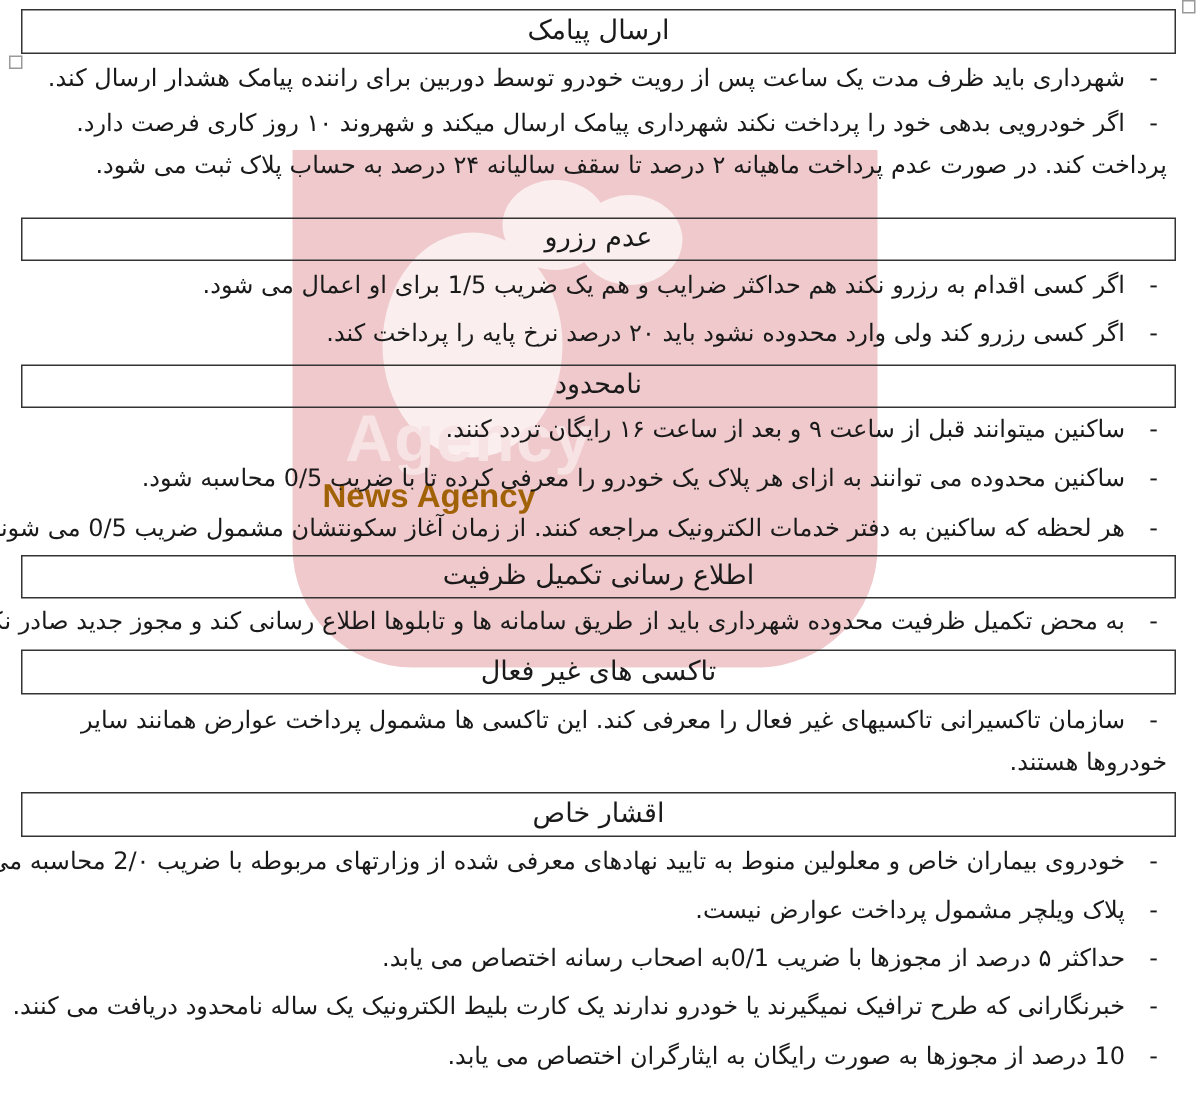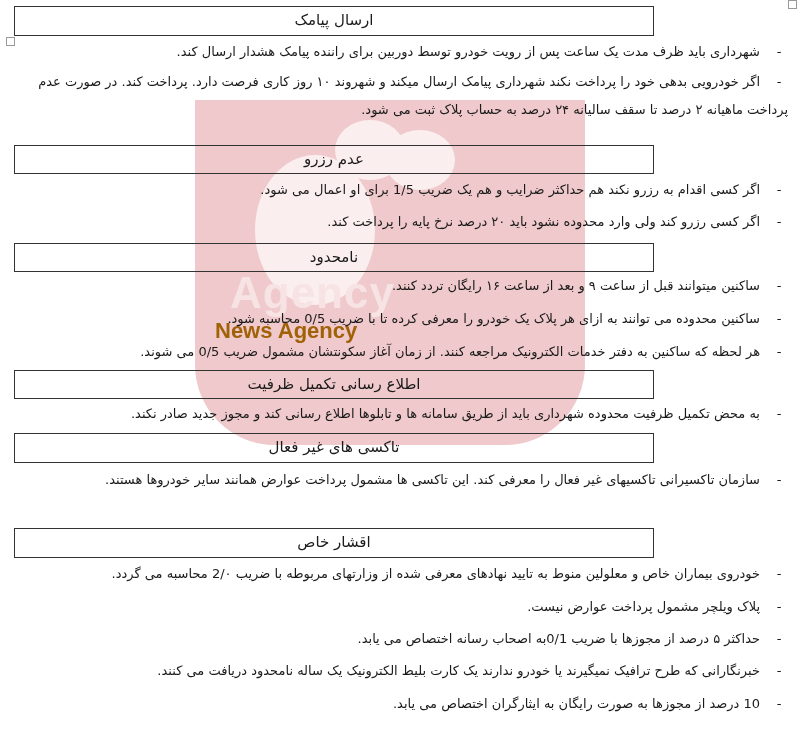--- a/index.html
+++ b/index.html
@@ -17,25 +17,25 @@
     .wm-text {
       position: absolute; left: 230px; top: 268px; color: #f7e3e3; font-family: "Liberation Sans", sans-serif;
       font-weight: bold; font-size: 44px; letter-spacing: 1px; z-index: 0;
     }
     .wm-sub {
       position: absolute; left: 215px; top: 318px; color: #a16207; font-family: "Liberation Sans", sans-serif;
       font-weight: bold; font-size: 22px; z-index: 0;
     }
     .doc { position: relative; z-index: 1; direction: rtl; }
     .heading {
-      position: absolute; left: 14px; width: 640px; border: 1.5px solid #333;
-      text-align: center; font-size: 15px; background: transparent; box-sizing: border-box;
+      position: absolute; left: 14px; width: 770px; border: 1.5px solid #333;
+      text-align: center; font-size: 18px; background: transparent; box-sizing: border-box;
     }
     .item {
-      position: absolute; right: 12px; font-size: 13px; line-height: 28px; text-align: right;
+      position: absolute; right: 22px; font-size: 16px; line-height: 28px; text-align: right;
       white-space: nowrap;
     }
     .item.wrap { white-space: normal; width: 755px; }
     .dash { display: inline-block; width: 18px; margin-left: 10px; text-align: center; }
     .anchor-mark {
       position: absolute; width: 7px; height: 7px; border: 1px solid #999; background: #fff; z-index: 2;
     }
   </style>
 </head>
 <body>

